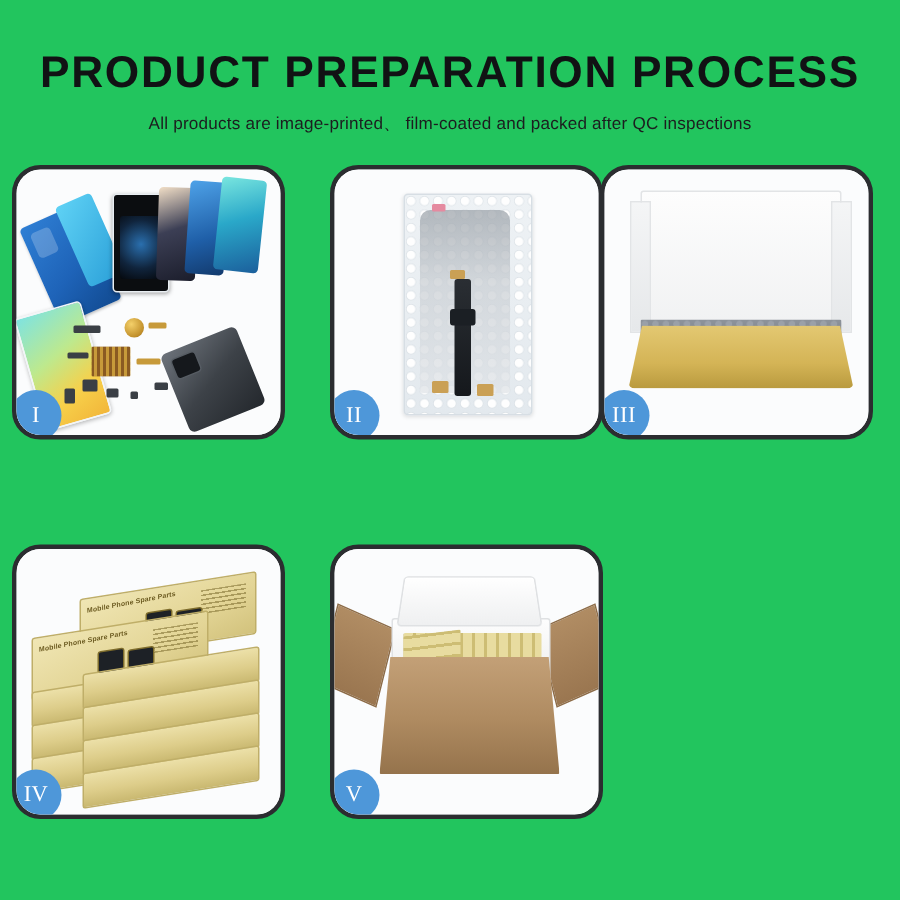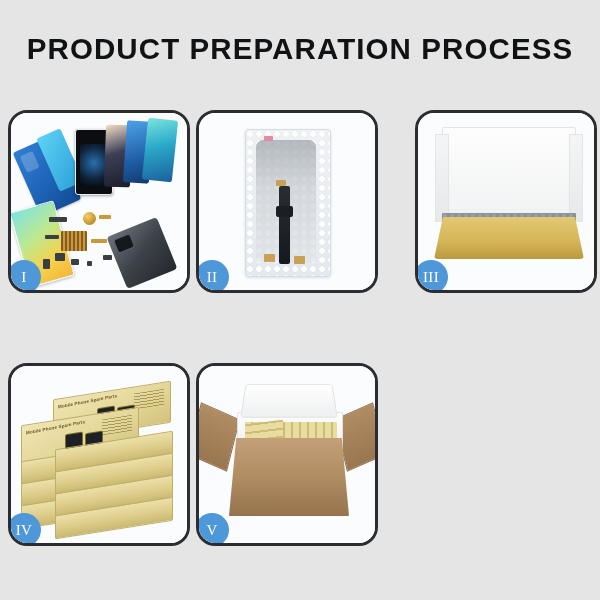--- a/index.html
+++ b/index.html
@@ -2,41 +2,41 @@
 <html><head>
 <meta charset="utf-8">
 <style>
   * { box-sizing: border-box; margin: 0; padding: 0; }
   html, body {
     width: 600px; height: 600px;
     background: #ffffff;
     font-family: "Liberation Sans", sans-serif;
     overflow: hidden;
   }
-  #page { position: relative; width: 600px; height: 600px; background: #e5e5e5; }
+  #page { position: relative; width: 600px; height: 600px; background: #22c55e; }
 
   
   .header { position: absolute; left: 0; top: 0; width: 600px; text-align: center; }
   .title {
     font-size: 29.5px; font-weight: 700; letter-spacing: 1.1px;
     color: #111214; line-height: 1; padding-top: 34px; white-space: nowrap;
   }
   .subtitle {
     font-size: 11.4px; font-weight: 400; color: #1c1d1f;
     letter-spacing: .15px; padding-top: 11px; white-space: nowrap;
   }
 
   
   .grid { position: absolute; left: 8px; top: 110px; width: 584px; height: 436px; }
   .panel {
     position: absolute; width: 182px; height: 183px;
     border: 3px solid #2b2d30; border-radius: 19px;
     background: #f8f9fa; overflow: hidden;
   }
-  .panel.c0 { left: 0px; }  .panel.c1 { left: 188px; } .panel.c2 { left: 407px; }
+  .panel.c0 { left: 0px; }  .panel.c1 { left: 212px; } .panel.c2 { left: 392px; }
   .panel.r0 { top: 0px; }   .panel.r1 { top: 253px; }
 
   .scene { position: absolute; inset: 0; background: #fbfcfd; }
 
   
   .badge {
     position: absolute; left: -4px; bottom: -4px;
     width: 34px; height: 34px; border-radius: 50%;
     background: #4e97d9;
     display: flex; align-items: center; justify-content: center;
@@ -240,20 +240,21 @@
   .tab6.a { left:46px; top:78px; }
   .tab6.b { left:46px; top:128px; }
 </style>
 </head>
 <body>
 
 <div id="page">
 
   <div class="header">
     <div class="title">PRODUCT PREPARATION PROCESS</div>
+    <div class="subtitle">All products are image-printed、 film-coated and packed after QC inspections</div>
   </div>
 
   <div class="grid">
 
     <div class="panel r0 c0">
       <div class="scene">
         <div class="ph blue-back"></div>
         <div class="ph cyan-edge"></div>
         <div class="ph black-front"></div>
         <div class="ph p3"></div>

